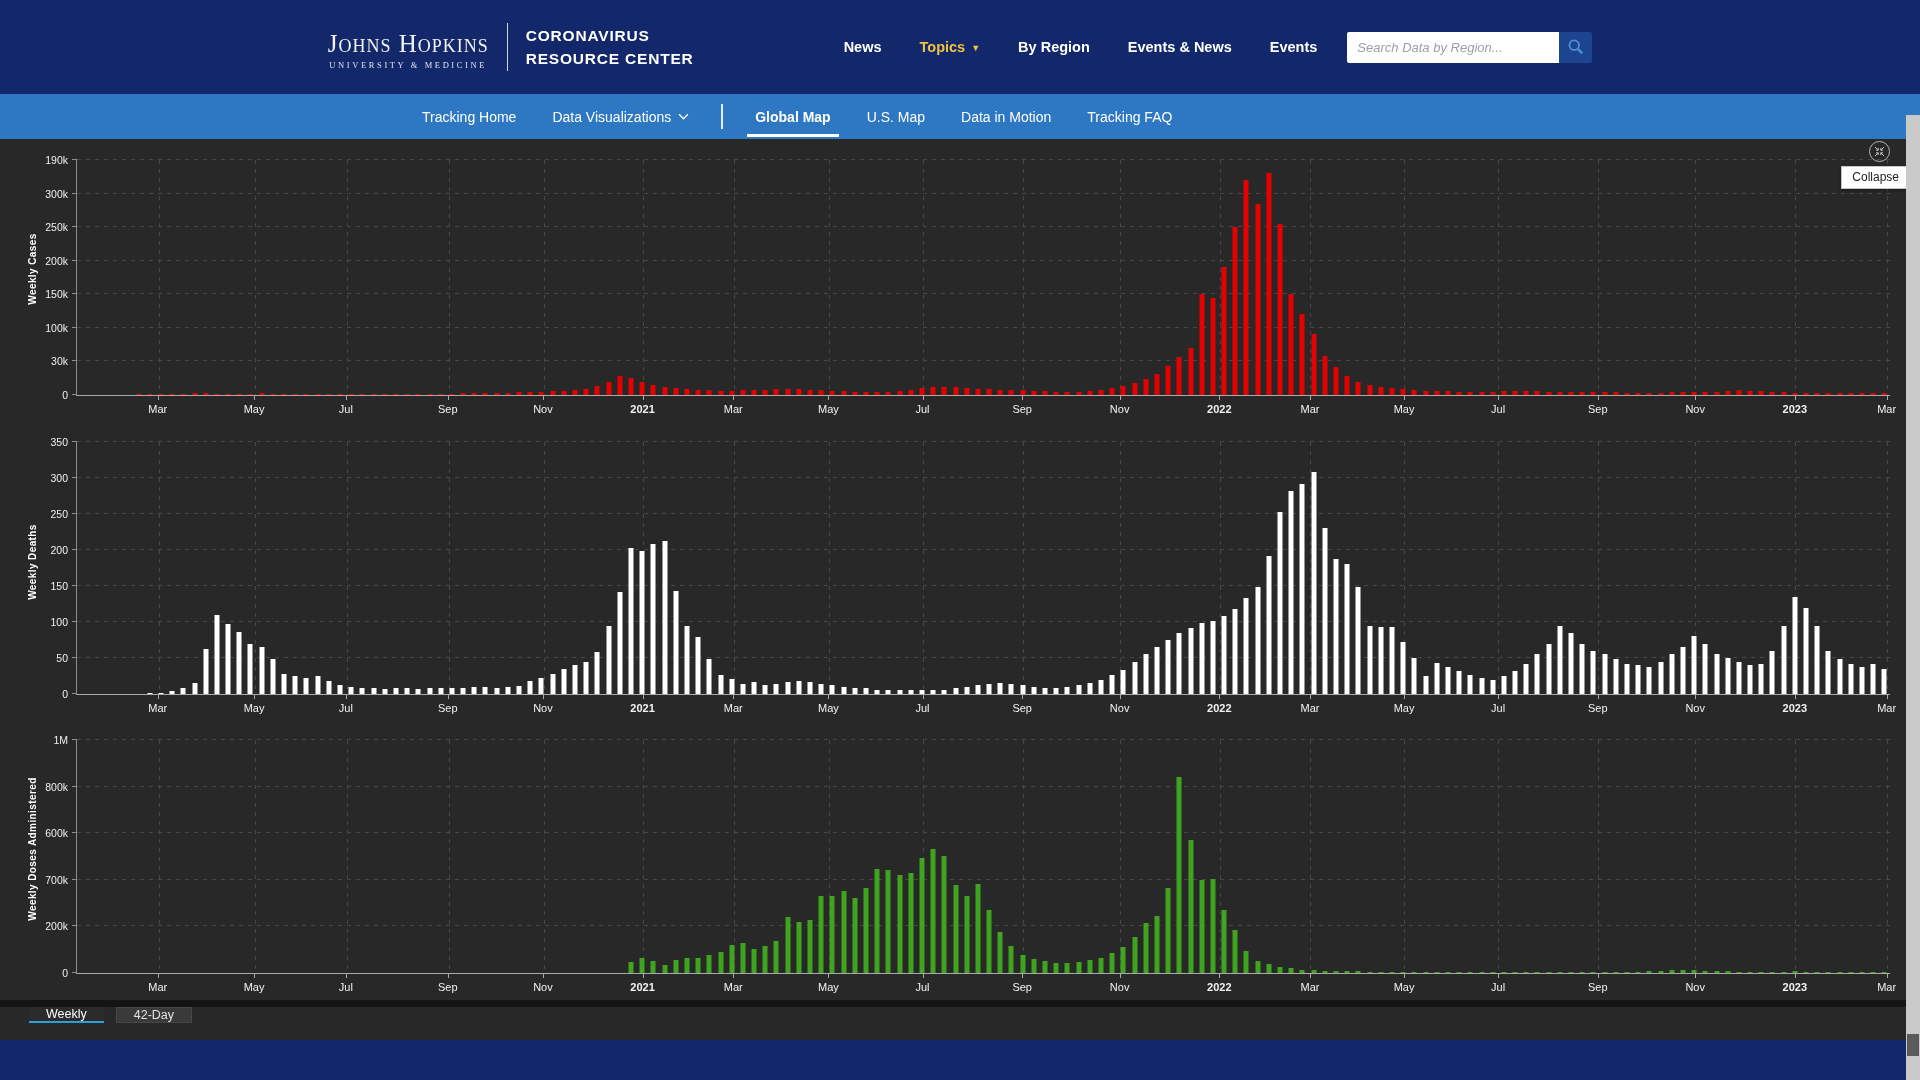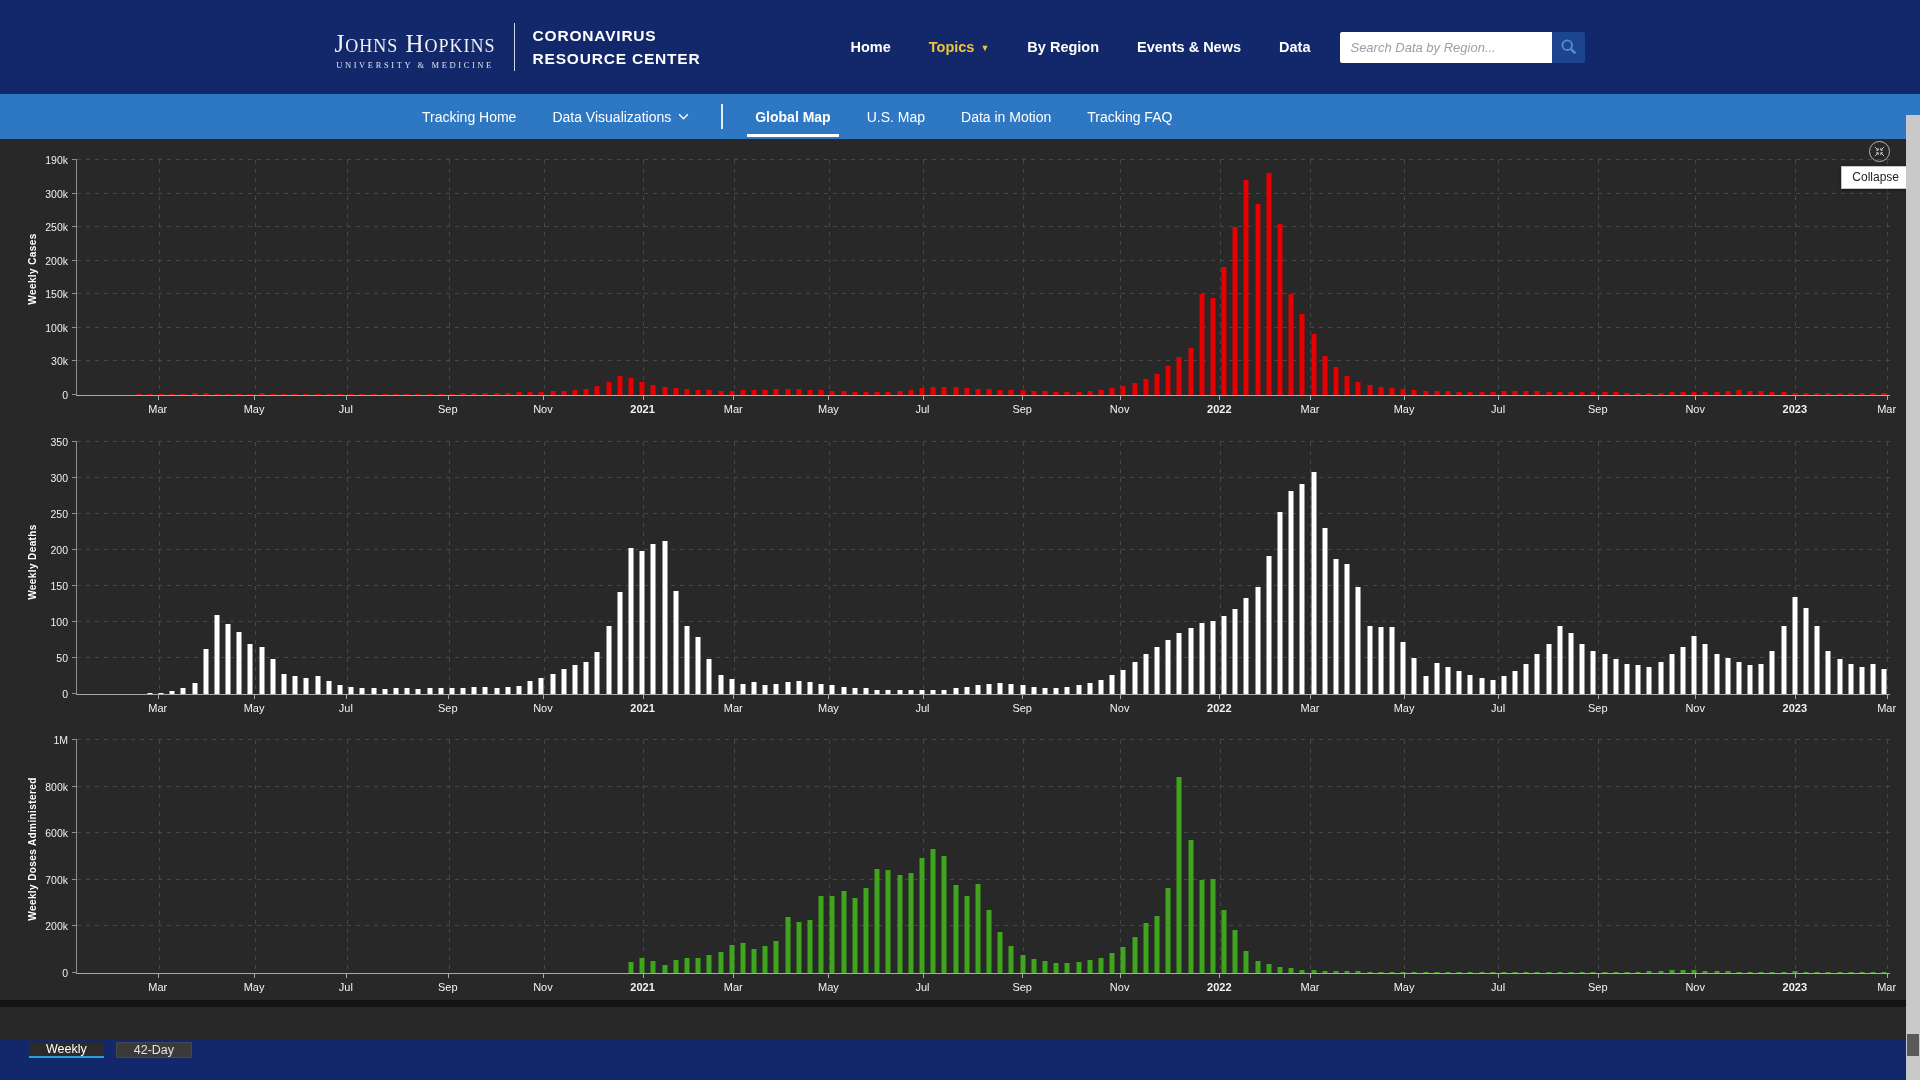--- a/index.html
+++ b/index.html
@@ -46,21 +46,21 @@
   .xlabel { position:absolute; top:7px; transform:translateX(-50%); }
   .xlabel.bold { font-weight:bold; }
   .xtick { position:absolute; top:0; width:1px; height:4px; background:#aaa; }
 
   
   .collapse-btn { position:absolute; top:2px; right:30px; width:21px; height:21px; border:1.5px solid #b5b5b5; border-radius:50%; display:flex; align-items:center; justify-content:center; cursor:pointer; background:transparent; z-index:5; }
   .tooltip { position:absolute; top:27px; right:10px; background:#fff; color:#222; font-size:12px; padding:3px 10px 4px; border:1px solid #c7c7c7; box-shadow:0 1px 3px rgba(0,0,0,.45); z-index:5; white-space:nowrap; }
 
   
   .black-strip { height:7px; background:#141414; }
-  .tabs-row { display:flex; align-items:center; height:31px; margin-left:29px;margin-top:27px; }
+  .tabs-row { display:flex; align-items:flex-start; height:31px; margin-left:29px; }
   .tab { display:flex; align-items:center; padding:0 17px; font-size:12.5px; color:#fff; cursor:pointer; }
   .tab.active { background:#2b2b2b; border-bottom:2px solid #2b9fd9; }
   .tab.inactive { background:#3a3a3a; color:#e3e3e3; margin-left:12px; border:1px solid #474747; }
 
   footer { background:#12286b; flex:1; }
 
   
   .scrollbar { position:absolute; top:115px; right:0; bottom:0; width:14px; background:#c9c9c9; z-index:9; }
   .scroll-thumb { position:absolute; left:1px; right:1px; bottom:24px; height:22px; background:#5a5a5a; }
 </style>
@@ -72,25 +72,25 @@
     <div class="logo-block">
       <div class="jh-name">Johns Hopkins</div>
       <div class="jh-tag">University &amp; Medicine</div>
     </div>
     <div class="logo-divider"></div>
     <div class="brand">
       <div>CORONAVIRUS</div>
       <div>RESOURCE CENTER</div>
     </div>
     <nav class="main-nav" id="main-nav">
-        <div class="nav-item">Home</div>
+        <div class="nav-item">News</div>
         <div class="nav-item accent">Topics<span class="caret">▼</span></div>
         <div class="nav-item">By Region</div>
         <div class="nav-item">Events &amp; News</div>
-        <div class="nav-item">Data</div>
+        <div class="nav-item">Events</div>
       </nav>
     <div class="search">
       <input id="search-input" placeholder="Search Data by Region..." style="">
       <button class="search-btn">
         <span style="display:flex">
           <svg width="18" height="18" viewBox="0 0 20 20">
               <circle cx="8" cy="8" r="5.3" fill="none" stroke="#4e93d9" stroke-width="2"></circle>
               <line x1="12.3" y1="12.3" x2="17" y2="17" stroke="#4e93d9" stroke-width="2.6"></line>
             </svg>
         </span>

